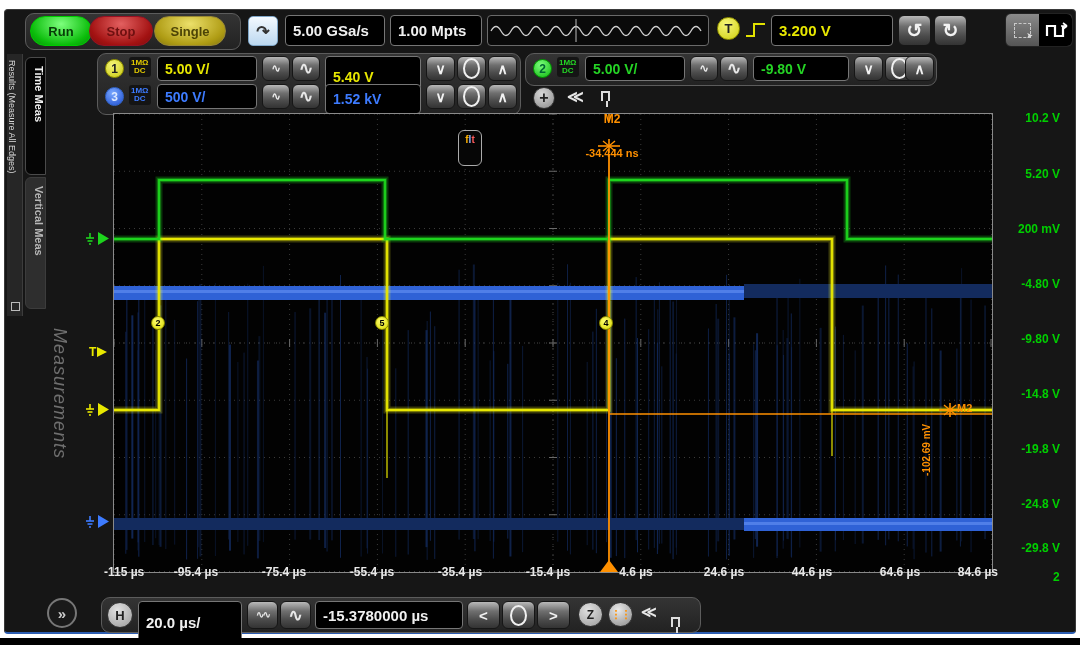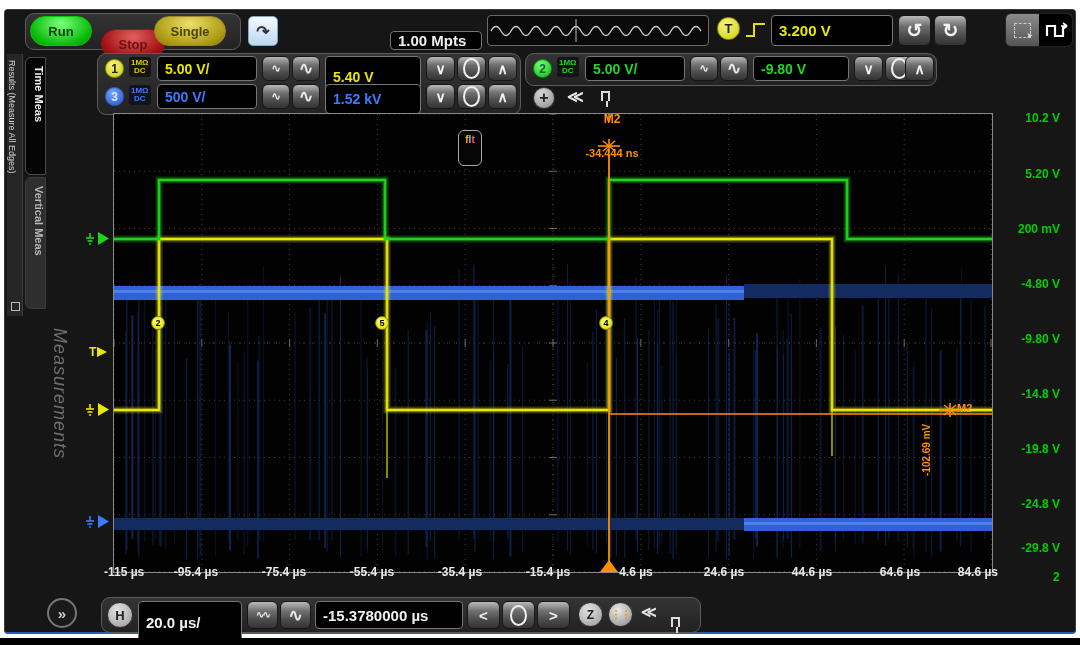--- a/index.html
+++ b/index.html
@@ -31,26 +31,27 @@
   .org{color:#ff9000;font-weight:bold;}
   .tri{width:0;height:0;border-top:5px solid transparent;border-bottom:5px solid transparent;}
 </style>
 </head>
 <body>
 
 <div class="a scope">
 
   <div class="a grp" style="left:20px;top:3px;width:216px;height:37px;"></div>
   <div class="a pill run" style="left:25px;top:6px;width:62px;height:30px;">Run</div>
-  <div class="a pill stop" style="left:96px;top:6px;width:64px;height:30px;margin-top:13px;">Stop</div>
+  <div class="a pill stop" style="left:84px;top:6px;width:64px;height:30px;">Stop</div>
   <div class="a pill single" style="left:149px;top:6px;width:72px;height:30px;">Single</div>
 
   <div class="a" style="left:243px;top:6px;width:30px;height:30px;background:linear-gradient(#f3f9ff,#bcd8f0);border:1px solid #7fa6c8;border-radius:5px;display:flex;align-items:center;justify-content:center;color:#333;font-weight:bold;font-size:16px;">↷</div>
 
-  <div class="a field" style="left:385px;top:21px;width:92px;height:19px;">1.00 Mpts</div>
+  <div class="a field" style="left:280px;top:5px;width:100px;height:31px;">5.00 GSa/s</div>
+  <div class="a field" style="left:385px;top:5px;width:92px;height:31px;">1.00 Mpts</div>
 
   <div class="a" style="left:482px;top:5px;width:222px;height:31px;background:#0a0a0a;border:1px solid #6a6a6a;border-radius:4px;">
     <svg width="220" height="29">
       <path d="M3,15 q5,-9 10,0 t10,0 t10,0 t10,0 t10,0 t10,0 t10,0 t10,0 t10,0 t10,0 t10,0 t10,0 t10,0 t10,0 t10,0 t10,0 t10,0 t10,0 t10,0 t10,0 t10,0" fill="none" stroke="#cfcfcf" stroke-width="1.3"></path>
       <line x1="88" y1="3" x2="88" y2="26" stroke="#bbb" stroke-width="1"></line>
     </svg>
   </div>
 
   <div class="a cbadge" style="left:712px;top:7px;width:23px;height:23px;background:radial-gradient(circle at 40% 30%,#f6f67a,#cfcf10);color:#222;font-size:13px;border:1px solid #990;">T</div>
   <svg class="a" style="left:739px;top:11px;" width="24" height="18">

